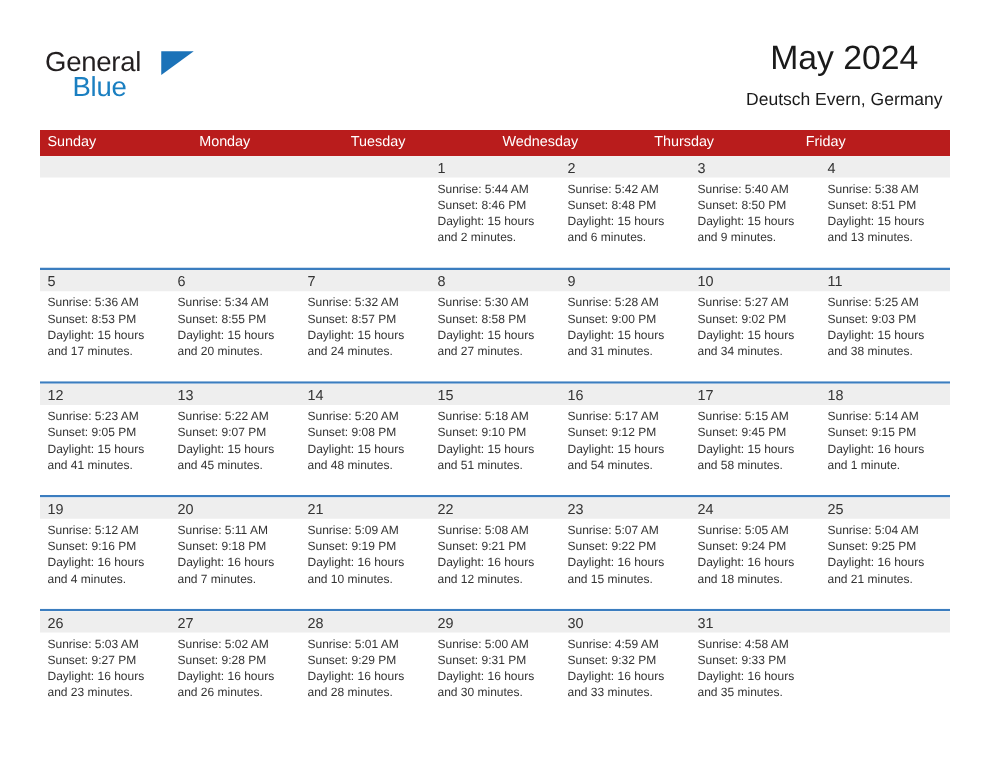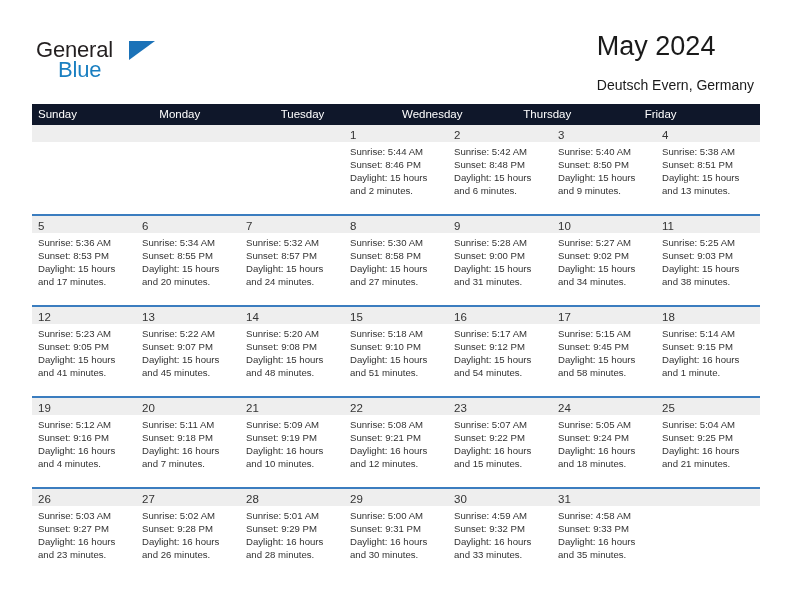--- a/index.html
+++ b/index.html
@@ -64,47 +64,47 @@
     width: 0;
     height: 0;
     border-left: 26px solid #1b72b8;
     border-bottom: 19px solid transparent;
   }
 
   .title-block {
     position: absolute;
     right: 38px;
     top: 30px;
-    text-align: left;
+    text-align: center;
   }
   .cal-title {
     font-size: 27px;
     color: #1a1a1a;
     line-height: 32px;
     white-space: nowrap;
   }
   .cal-subtitle {
-    margin-top: 14px;
+    margin-top: 8px;
     font-size: 14px;
     color: #1a1a1a;
     line-height: 18px;
     white-space: nowrap;
   }
 
   
   .calendar {
     position: absolute;
     left: 32px;
     top: 104px;
     width: 728px;
   }
   .dow-row {
     display: flex;
     width: 100%;
-    background: #0f172a;
+    background: #b91c1c;
     height: 21px;
   }
   .dow {
     flex: 1 1 0;
     color: #ffffff;
     font-size: 11.5px;
     line-height: 21px;
     padding-left: 6px;
     box-sizing: border-box;
     white-space: nowrap;

